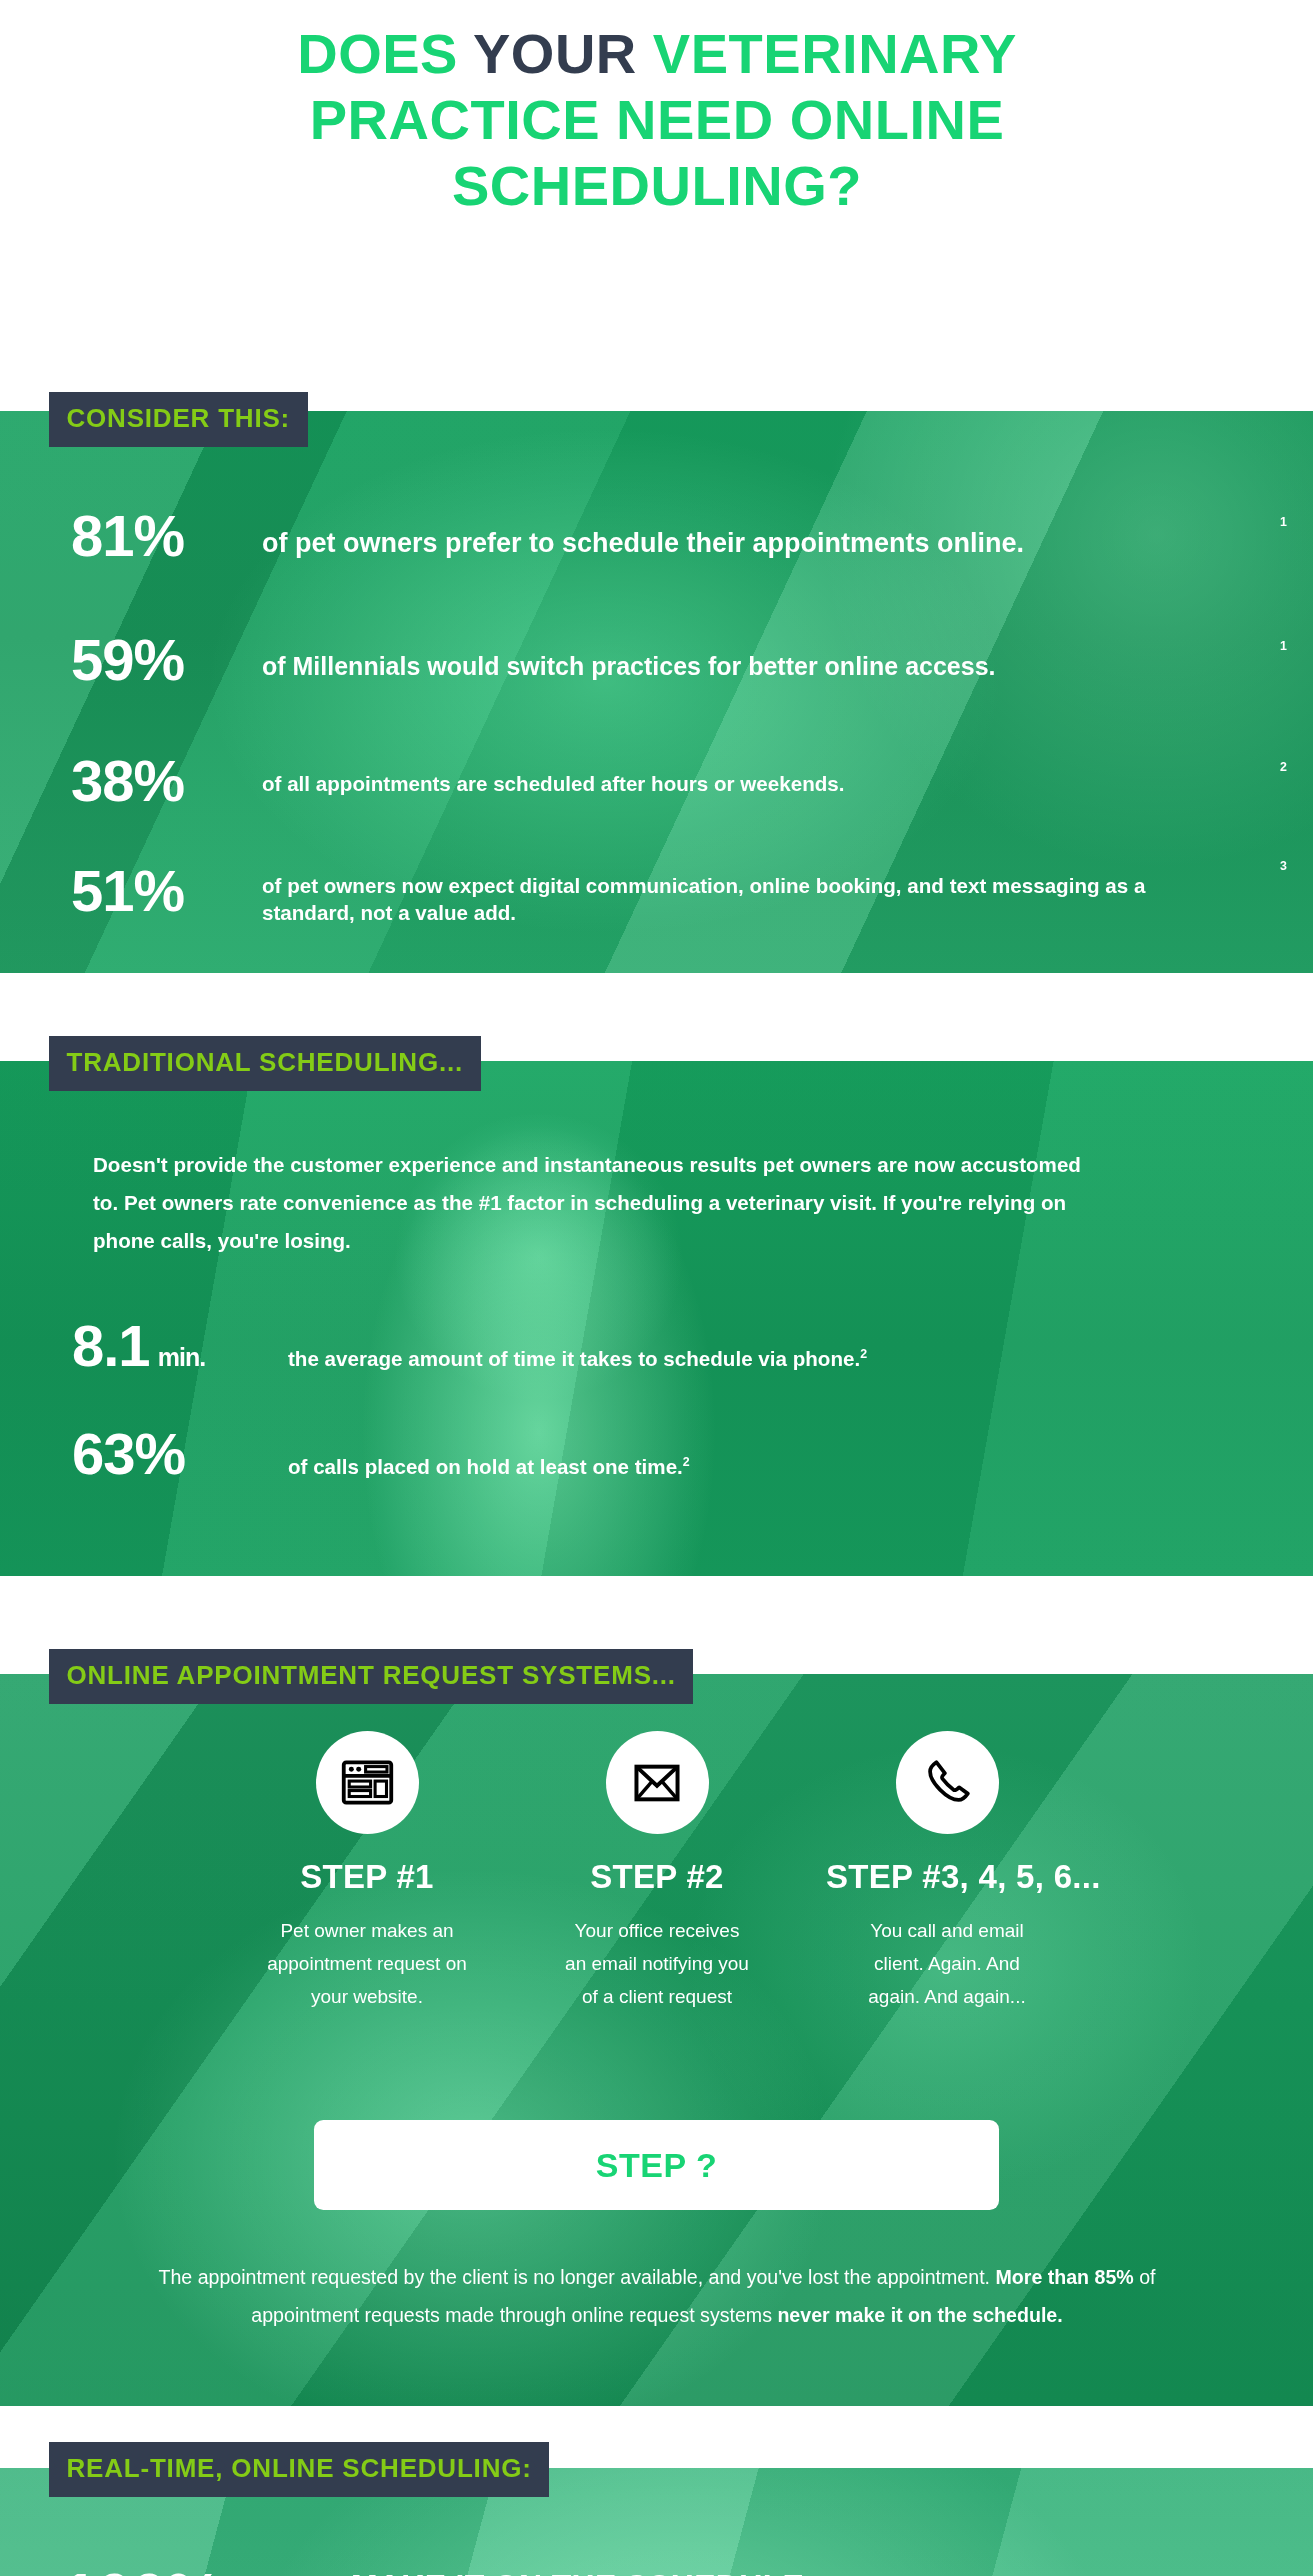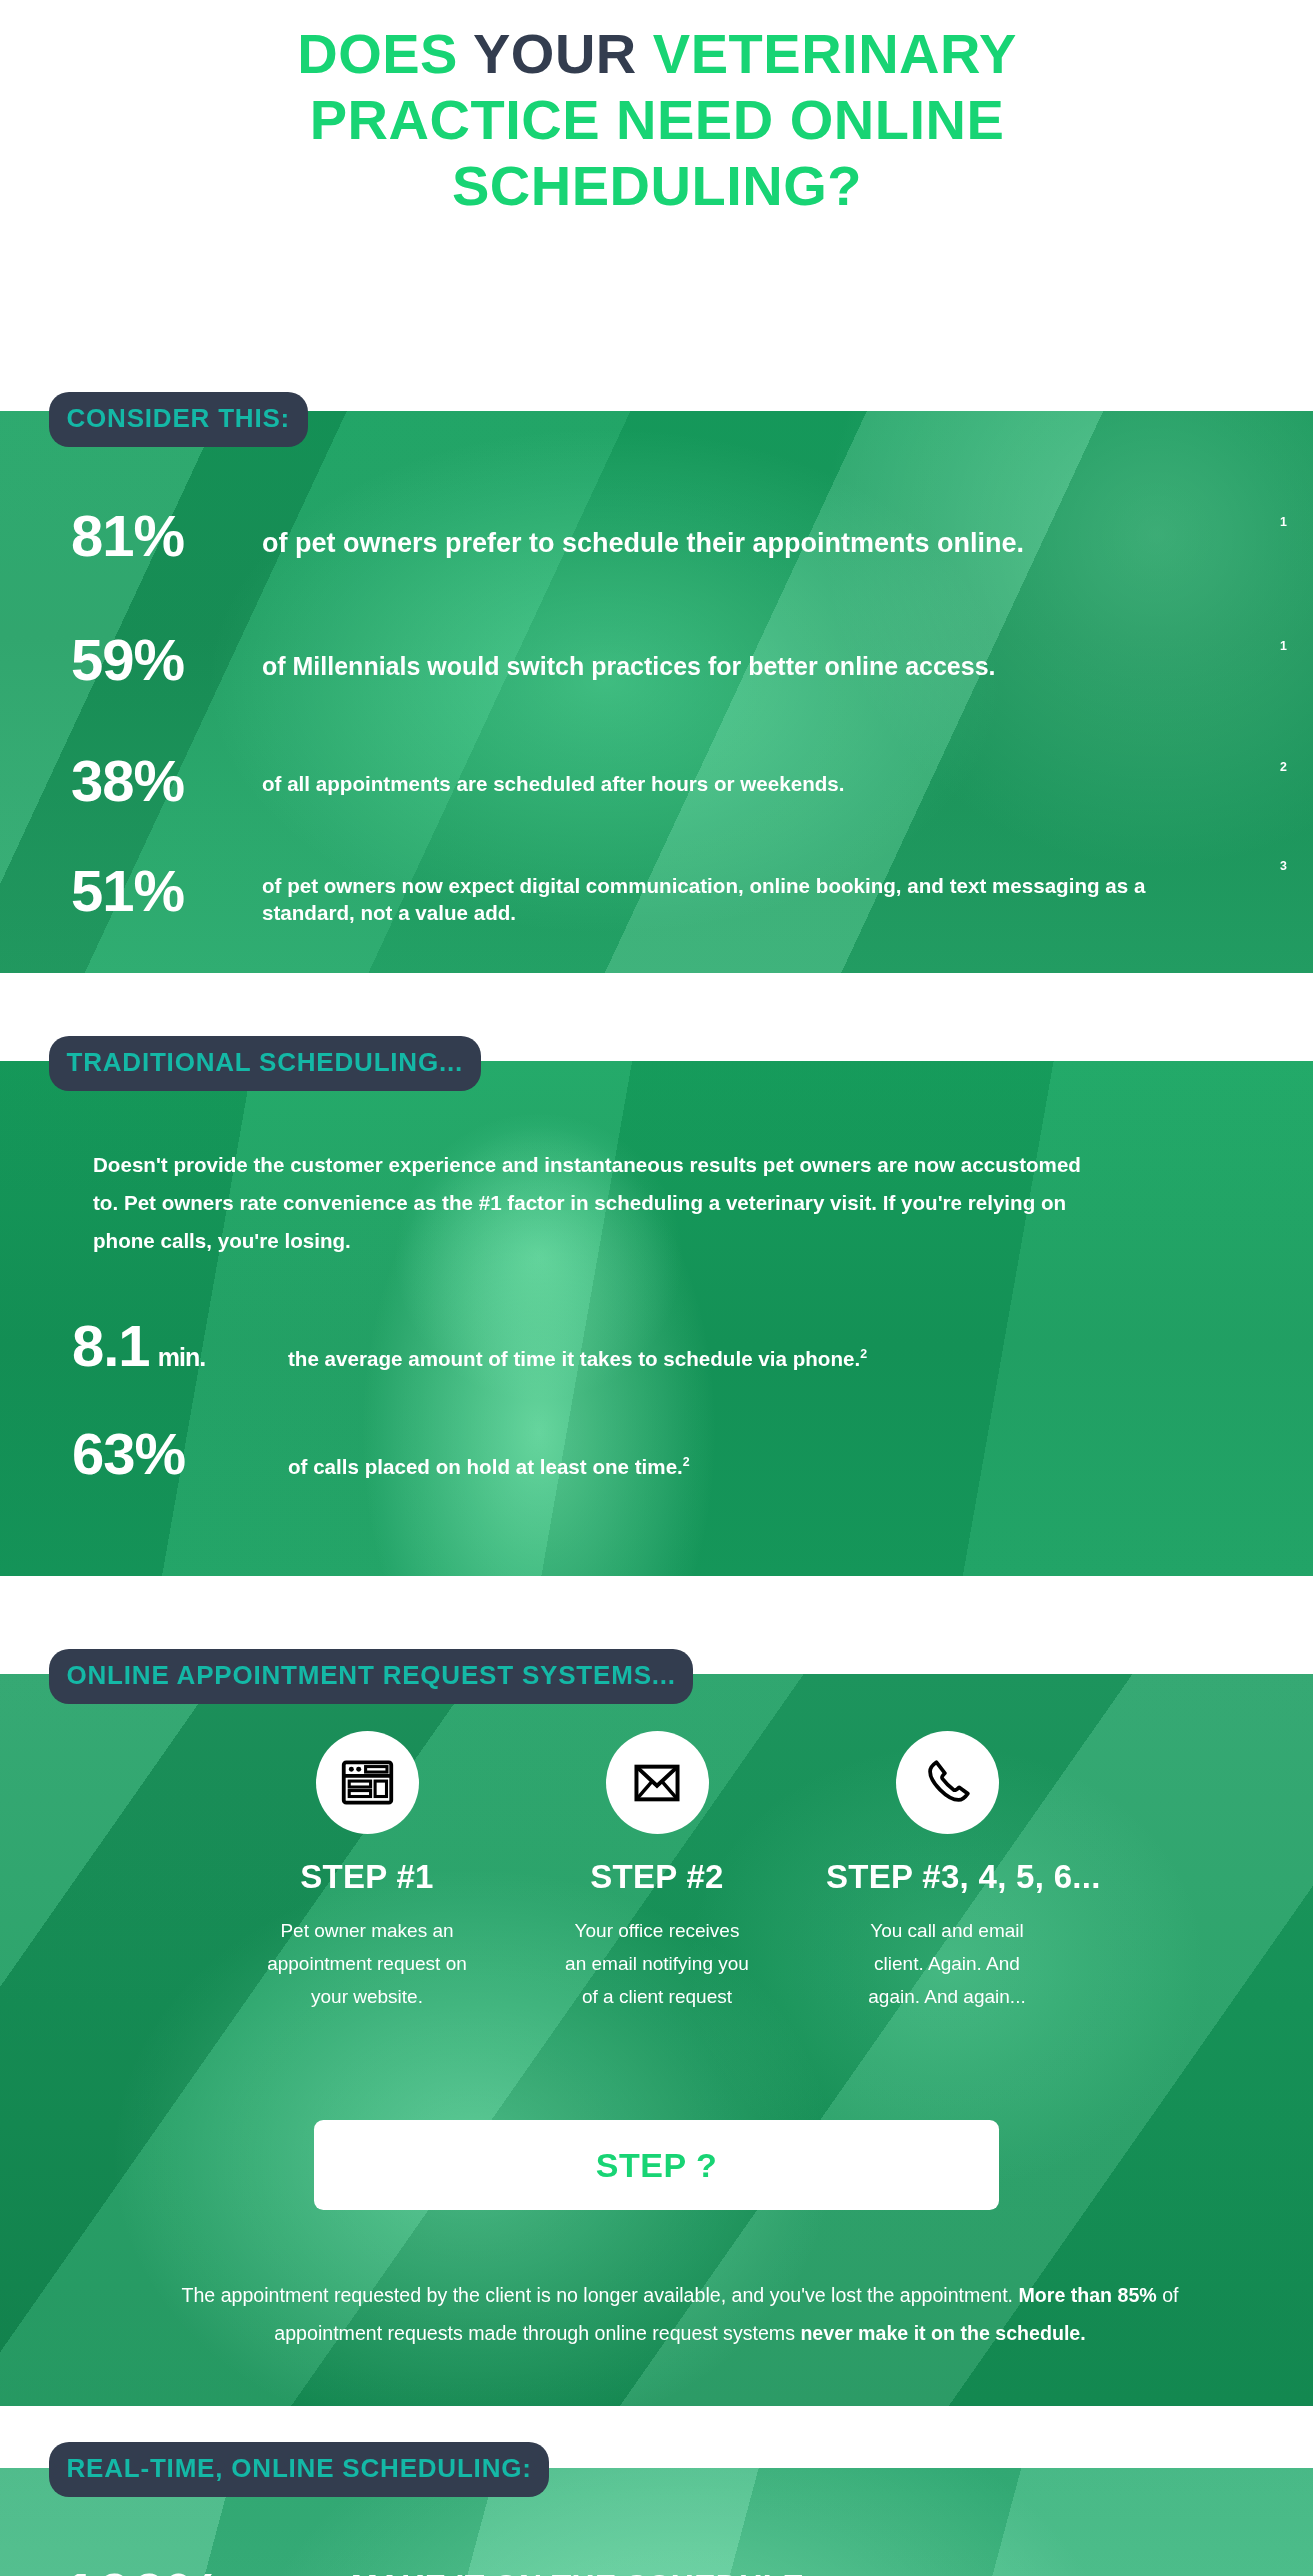--- a/index.html
+++ b/index.html
@@ -16,24 +16,24 @@
           display:flex; flex-direction:column; align-items:center;
           justify-content:flex-start; padding-top:20.6px; }
   .hero h1 { font-size:56px; line-height:1.18; font-weight:900;
              letter-spacing:0.5px; text-align:center; color:#18d474;
              font-family:"Liberation Sans", sans-serif; text-transform:uppercase;
              max-width:1082px; }
   .hero h1 .dark { color:#333d4f; }
 
   
   .tabwrap { position:absolute; left:49px; z-index:20; }
-  .tab { display:inline-block; background:#333d4f; color:#14b8a6;
+  .tab { display:inline-block; background:#333d4f; color:#84cc16;
          font-weight:800; font-size:26px; letter-spacing:0.8px;
          padding:11.3px 17.5px 12.4px 17.5px; text-transform:uppercase;
-         white-space:nowrap; font-family:"Liberation Sans", sans-serif;border-radius:20px; }
+         white-space:nowrap; font-family:"Liberation Sans", sans-serif; }
 
   
   .band { position:absolute; left:0; width:1314px; overflow:hidden; }
   .band .bg { position:absolute; inset:0; }
 
   
   .bg-office {
     background:
       linear-gradient(115deg, rgba(255,255,255,.10) 0 14%, rgba(0,0,0,.10) 14% 22%, rgba(255,255,255,.05) 22% 40%, rgba(0,0,0,.05) 40% 55%, rgba(255,255,255,.12) 55% 70%, rgba(0,0,0,.08) 70% 100%),
       radial-gradient(ellipse 567px 361px at 46% 48%, rgba(120,255,190,.42), rgba(0,0,0,0) 70%),
@@ -231,21 +231,21 @@
         <div class="steph">STEP #3, 4, 5, 6...</div>
         <div class="stepp" style="padding:0 30px;">You call and email client. Again. And again. And again...</div>
       </div>
 
     </div>
 
     <div class="stepq" style="position:absolute;left:314px;top:446px;">
       <span>STEP ?</span>
     </div>
 
-    <div class="centered-para" style="position:absolute;left:152px;top:602px;width:1010px;margin-left:23px;">
+    <div class="centered-para" style="position:absolute;left:152px;top:584px;width:1010px;">
       <span>The appointment requested by the client is no longer available, and you've lost the appointment. </span><b>More than 85%</b><span> of appointment requests made through online request systems </span><b>never make it on the schedule.</b>
     </div>
   </div>
 </div>
 <div class="tabwrap" style="top:1649px;">
   <div class="tab">ONLINE APPOINTMENT REQUEST SYSTEMS...</div>
 </div>
 
 <div class="band" style="top:2468px;height:541px;">
   <div class="bg bg-clinic"></div>

